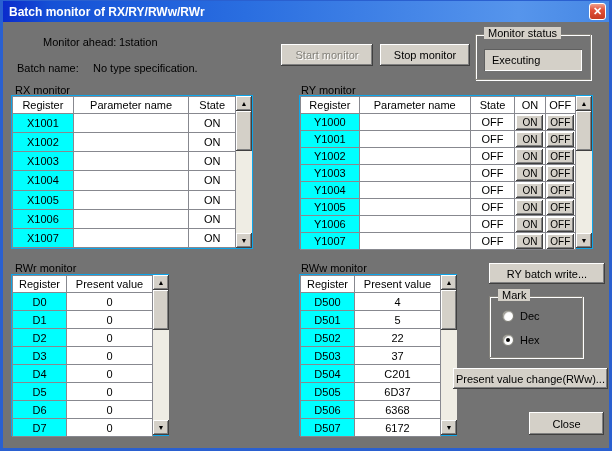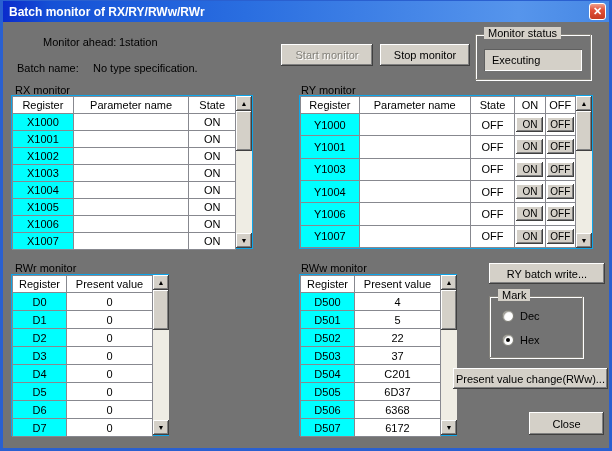--- a/index.html
+++ b/index.html
@@ -113,25 +113,20 @@
       <table class="mon" style="width:226px;">
         <thead>
             <tr>
           <th class="c-reg">Register</th>
           <th class="c-param">Parameter name</th>
           <th class="c-state">State</th>
         </tr>
           </thead>
         <tbody>
             <tr>
-              <td class="reg">X1000</td>
-              <td class="param"></td>
-              <td class="state">ON</td>
-            </tr>
-            <tr>
               <td class="reg">X1001</td>
               <td class="param"></td>
               <td class="state">ON</td>
             </tr>
             <tr>
               <td class="reg">X1002</td>
               <td class="param"></td>
               <td class="state">ON</td>
             </tr>
             <tr>
@@ -195,28 +190,42 @@
               <td class="btncell"><button class="mini-btn">OFF</button></td>
             </tr>
             <tr>
               <td class="reg">Y1001</td>
               <td class="param"></td>
               <td class="state">OFF</td>
               <td class="btncell"><button class="mini-btn">ON</button></td>
               <td class="btncell"><button class="mini-btn">OFF</button></td>
             </tr>
             <tr>
+              <td class="reg">Y1002</td>
+              <td class="param"></td>
+              <td class="state">OFF</td>
+              <td class="btncell"><button class="mini-btn">ON</button></td>
+              <td class="btncell"><button class="mini-btn">OFF</button></td>
+            </tr>
+            <tr>
               <td class="reg">Y1003</td>
               <td class="param"></td>
               <td class="state">OFF</td>
               <td class="btncell"><button class="mini-btn">ON</button></td>
               <td class="btncell"><button class="mini-btn">OFF</button></td>
             </tr>
             <tr>
               <td class="reg">Y1004</td>
+              <td class="param"></td>
+              <td class="state">OFF</td>
+              <td class="btncell"><button class="mini-btn">ON</button></td>
+              <td class="btncell"><button class="mini-btn">OFF</button></td>
+            </tr>
+            <tr>
+              <td class="reg">Y1005</td>
               <td class="param"></td>
               <td class="state">OFF</td>
               <td class="btncell"><button class="mini-btn">ON</button></td>
               <td class="btncell"><button class="mini-btn">OFF</button></td>
             </tr>
             <tr>
               <td class="reg">Y1006</td>
               <td class="param"></td>
               <td class="state">OFF</td>
               <td class="btncell"><button class="mini-btn">ON</button></td>

